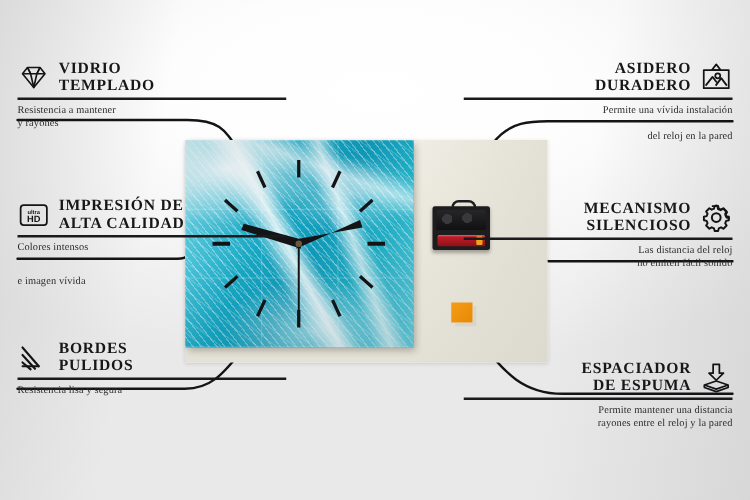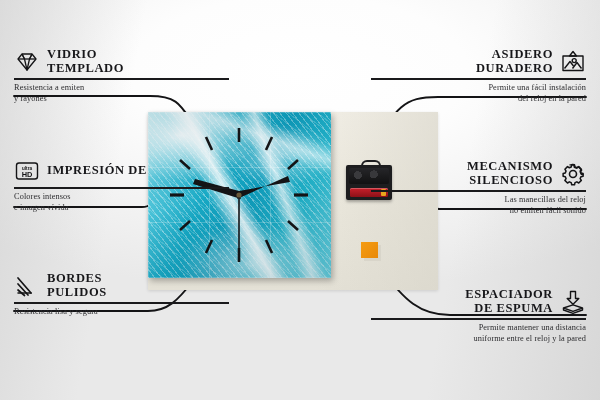--- a/index.html
+++ b/index.html
@@ -207,40 +207,41 @@
               <path d="M15.5 10 L18 5"></path>
         </g>
           </svg>
       </span>
       <div>
         <div class="ttl">VIDRIO</div>
         <div class="ttl">TEMPLADO</div>
       </div>
     </div>
     <div class="rule"></div>
-    <div class="sub">Resistencia a emiten</div>
+    <div class="sub">Resistencia a mantener</div>
     <div class="sub" style="margin-top:0">y rayones</div>
   </div>
 
   <div class="feat left" id="f-impresion">
     <div class="headrow">
       <span class="ico">
         <svg viewBox="0 0 26 26">
           <rect x="2.5" y="5" width="21" height="16" rx="2.5" fill="none" stroke="#141416" stroke-width="1.4"></rect>
           <text x="13" y="12.2" font-family="Liberation Sans, sans-serif" font-size="4.6" font-weight="bold" fill="#141416" text-anchor="middle">ultra</text>
           <text x="13" y="18.6" font-family="Liberation Sans, sans-serif" font-size="7.4" font-weight="bold" fill="#141416" text-anchor="middle">HD</text>
         </svg>
       </span>
       <div>
         <div class="ttl">IMPRESIÓN DE</div>
+        <div class="ttl">ALTA CALIDAD</div>
       </div>
     </div>
     <div class="rule"></div>
     <div class="sub">Colores intensos</div>
-    <div class="sub" style="margin-top:0">e imagen vívida</div>
+    <div class="sub" style="margin-top:16px">e imagen vívida</div>
   </div>
 
   <div class="feat left" id="f-bordes">
     <div class="headrow">
       <span class="ico">
         <svg viewBox="0 0 26 26">
             <g stroke="#141416" stroke-width="1.7" fill="none" stroke-linecap="round">
           <path d="M4 5 L17 20"></path>
               <path d="M4 11 L14 22"></path>
               <path d="M4 17 L10.5 22.5"></path>
@@ -269,22 +270,22 @@
           <circle cx="14.2" cy="11.6" r="2"></circle>
         </g>
           </svg>
       </span>
       <div>
         <div class="ttl">ASIDERO</div>
         <div class="ttl">DURADERO</div>
       </div>
     </div>
     <div class="rule"></div>
-    <div class="sub">Permite una fácil instalación</div>
-    <div class="sub" style="margin-top:0">del reloj en la pared</div>
+    <div class="sub">Permite una vívida instalación</div>
+    <div class="sub" style="margin-top:10px">del reloj en la pared</div>
   </div>
 
   <div class="feat right" id="f-mecanismo">
     <div class="headrow">
       <span class="ico">
         <svg viewBox="0 0 26 26">
             <g fill="none" stroke="#141416" stroke-width="1.6" stroke-linejoin="round">
           <path d="M10.6 3.2 h4.8 l.5 2.6 2.3 1 2.2-1.4 3.4 3.4 -1.4 2.2 1 2.3 2.6 .5 v0" transform="translate(-1.2,0) scale(.92) translate(1,1)"></path>
           <path d="M13 4.2 l1.9 .4 .55 2.25 1.9 .8 1.95-1.2 2.7 2.7 -1.2 1.95 .8 1.9 2.25 .55
                    v2.9 l-2.25 .55 -.8 1.9 1.2 1.95 -2.7 2.7 -1.95-1.2 -1.9 .8 -.55 2.25 h-2.9
@@ -293,21 +294,21 @@
           <circle cx="13" cy="13" r="3.5"></circle>
         </g>
           </svg>
       </span>
       <div>
         <div class="ttl">MECANISMO</div>
         <div class="ttl">SILENCIOSO</div>
       </div>
     </div>
     <div class="rule"></div>
-    <div class="sub">Las manecillas del reloj</div>
+    <div class="sub">Las distancia del reloj</div>
     <div class="sub" style="margin-top:0">no emiten fácil sonido</div>
   </div>
 
   <div class="feat right" id="f-espaciador">
     <div class="headrow">
       <span class="ico">
         <svg viewBox="0 0 26 26">
             <g fill="none" stroke="#141416" stroke-width="1.4" stroke-linejoin="round">
           <path d="M10.5 2.5 h5 v7 h3.3 L13 15.2 L7.2 9.5 h3.3 z"></path>
           <path d="M13 15.8 L3.5 19 L13 22.3 L22.5 19 Z"></path>
@@ -315,16 +316,16 @@
         </g>
           </svg>
       </span>
       <div>
         <div class="ttl">ESPACIADOR</div>
         <div class="ttl">DE ESPUMA</div>
       </div>
     </div>
     <div class="rule"></div>
     <div class="sub">Permite mantener una distancia</div>
-    <div class="sub" style="margin-top:0">uniforme entre el reloj y la pared</div>
+    <div class="sub" style="margin-top:0">rayones entre el reloj y la pared</div>
   </div>
 
 </div>
 
 </body></html>

